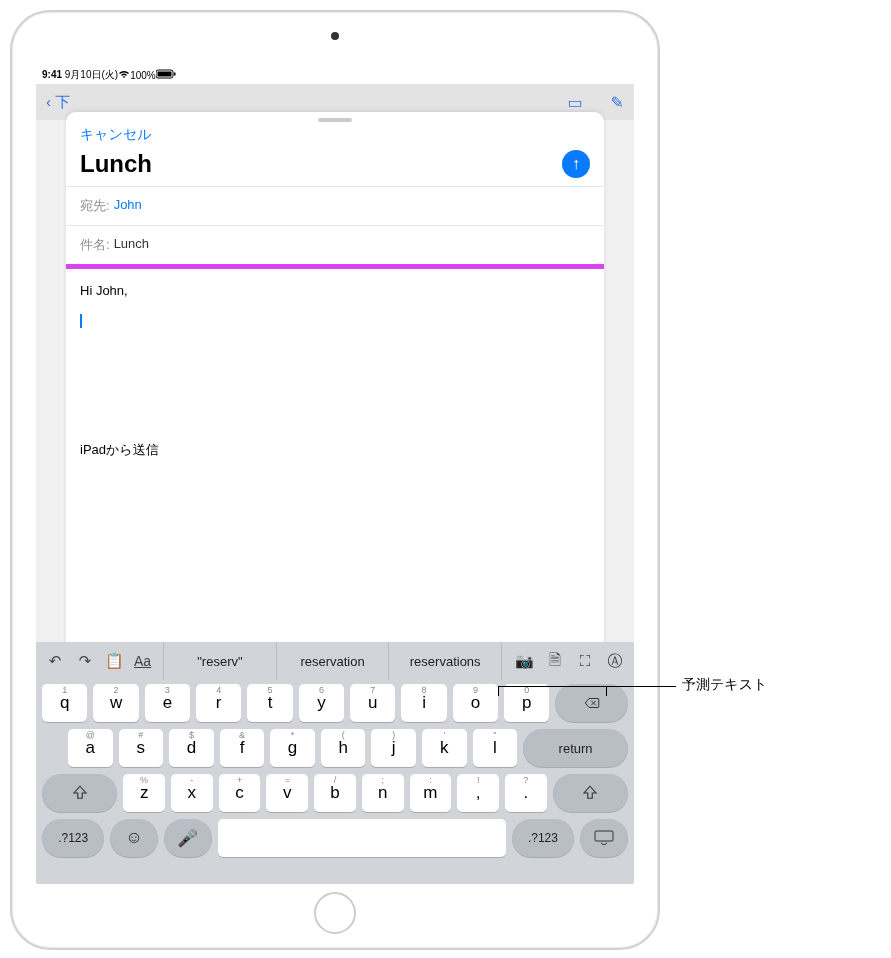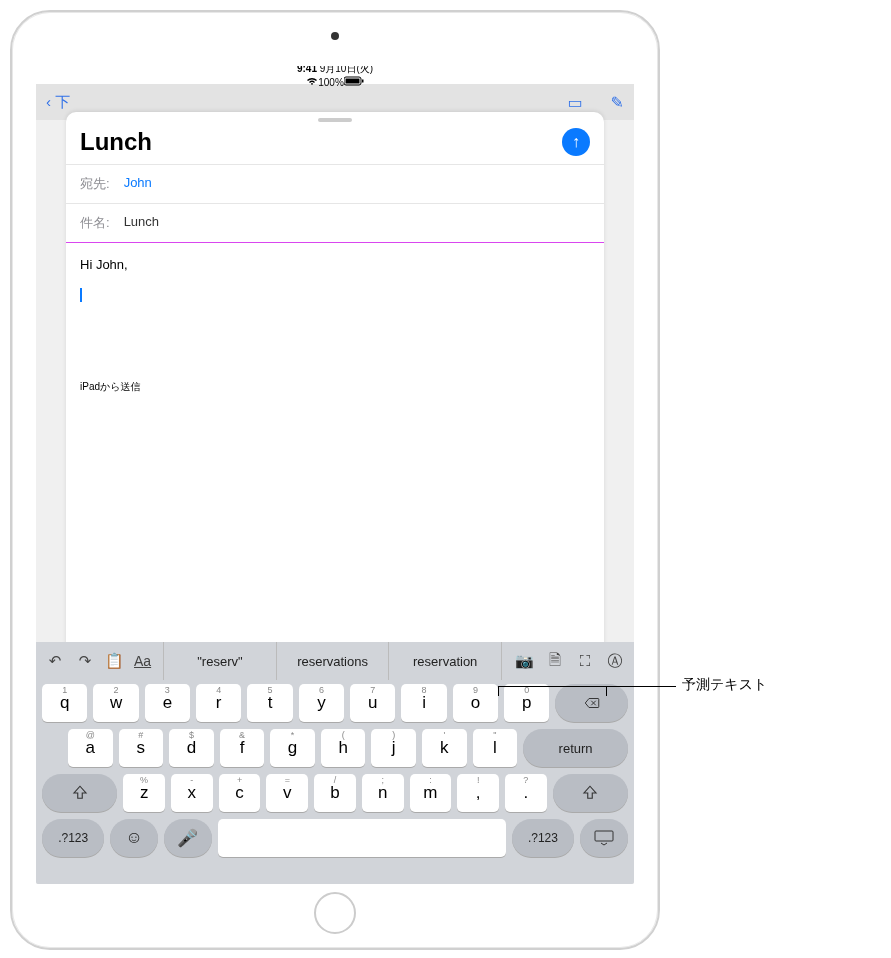--- a/index.html
+++ b/index.html
@@ -20,22 +20,22 @@
     width: 42px; height: 42px; border: 2px solid #ccc; border-radius: 50%; background: #fff;
   }
 
   .screen {
     position: absolute; left: 24px; right: 24px; top: 54px; bottom: 64px;
     background: #fff; overflow: hidden; border-radius: 2px;
   }
 
   
   .statusbar {
-    height: 18px; display: flex; justify-content: center; align-items: center;
-    padding: 0 6px; font-size: 10px; color: #000; background: #fff; flex-direction: column;
+    height: 18px; display: flex; justify-content: flex-start; align-items: center;
+    padding: 0 6px; font-size: 10px; color: #000; background: #fff;
   }
   .statusbar .right { display: flex; align-items: center; }
 
   
   .bg-nav {
     height: 36px; background: rgba(0,0,0,0.05); display: flex; align-items: center; justify-content: space-between;
     padding: 0 10px; filter: blur(0.2px);
   }
   .bg-nav .left { color: #3478f6; font-size: 15px; }
   .bg-nav .icons { display: flex; gap: 28px; color: #3478f6; }
@@ -51,27 +51,27 @@
   .grabber { width: 34px; height: 4px; background: #ccc; border-radius: 2px; margin: 6px auto 2px; }
   .compose-head { display: flex; justify-content: space-between; align-items: flex-start; padding: 0 14px; }
   .cancel { color: #0a7aff; font-size: 14px; padding: 2px 0; cursor: pointer; }
   .subject-row { display: flex; justify-content: space-between; align-items: center; padding: 4px 14px 8px; }
   .subject-title { font-size: 24px; font-weight: 700; }
   .send-btn {
     width: 28px; height: 28px; border-radius: 50%; background: #0a7aff; color: #fff;
     display: flex; align-items: center; justify-content: center; font-size: 16px; cursor: pointer;
   }
   .field {
-    border-top: 1px solid #e6e6e6; padding: 10px 14px; font-size: 13px; display: flex; gap: 14px; color: #333;
+    border-top: 1px solid #e6e6e6; padding: 10px 14px; font-size: 13px; display: flex; gap: 4px; color: #333;
   }
   .field .label { color: #8e8e93; }
   .field .recipient { color: #0a7aff; }
-  .body-area { border-top: 1px solid #d946ef; padding: 12px 14px; font-size: 13px; line-height: 1.5; flex: 1; }
+  .body-area { border-top: 5px solid #d946ef; padding: 12px 14px; font-size: 13px; line-height: 1.5; flex: 1; }
   .body-area .cursor { display: inline-block; width: 1.5px; height: 14px; background: #0a7aff; vertical-align: text-bottom; }
-  .signature { margin-top: 75px; font-size: 10px; }
+  .signature { margin-top: 110px; font-size: 13px; }
 
   
   .keyboard {
     position: absolute; left: 0; right: 0; bottom: 0; height: 242px;
     background: #d1d4d9;
   }
   .kb-toolbar {
     height: 38px; display: flex; align-items: center; padding: 0 8px; gap: 8px; background: #d1d4d9;
   }
   .kb-tool { width: 22px; height: 22px; display: flex; align-items: center; justify-content: center; color: #444; font-size: 15px; cursor: pointer; }
@@ -145,20 +145,23 @@
         </div>
         <div class="icons">
           <span>▭</span>
           <span>✎</span>
         </div>
       </div>
       <div class="dim"></div>
 
       <div class="compose">
         <div class="grabber"></div>
+        <div class="compose-head">
+          <div class="cancel">キャンセル</div>
+        </div>
         <div class="subject-row">
           <div class="subject-title">Lunch</div>
           <div class="send-btn">
             <span>↑</span>
           </div>
         </div>
 
         <div class="field">
           <span class="label">宛先:</span>
           <span class="recipient">John</span>
@@ -177,22 +180,22 @@
       </div>
 
       <div class="keyboard">
         <div class="kb-toolbar">
           <div class="kb-tool">↶</div>
           <div class="kb-tool">↷</div>
           <div class="kb-tool">📋</div>
           <div class="kb-tool txt">Aa</div>
           <div class="predictions">
             <div class="pred">"reserv"</div>
+            <div class="pred">reservation</div>
             <div class="pred">reservations</div>
-            <div class="pred">reservation</div>
           </div>
           <div class="kb-tool">📷</div>
           <div class="kb-tool">🗎</div>
           <div class="kb-tool">⛶</div>
           <div class="kb-tool">Ⓐ</div>
         </div>
 
         <div class="kb-rows">
           <div class="kb-row" id="row1">
               <div class="key">

